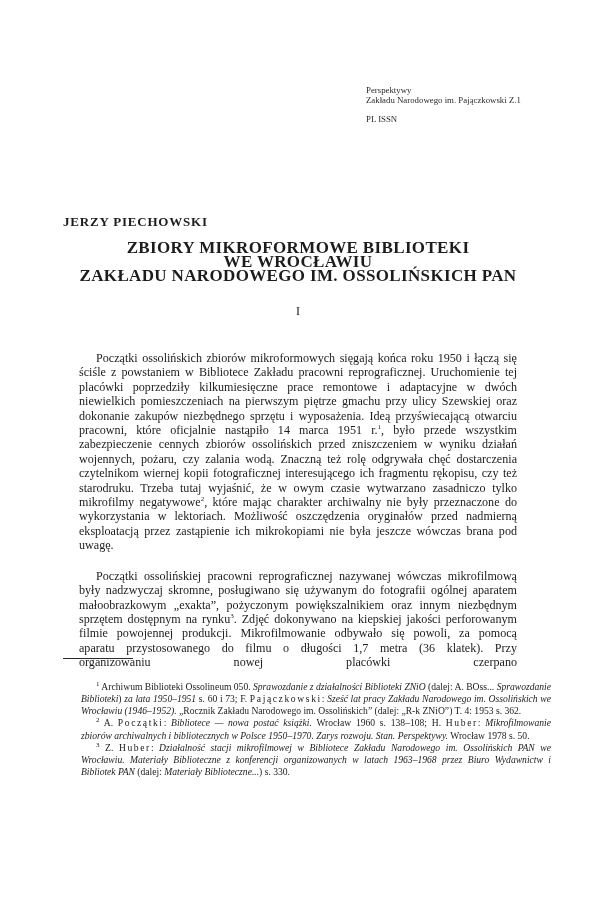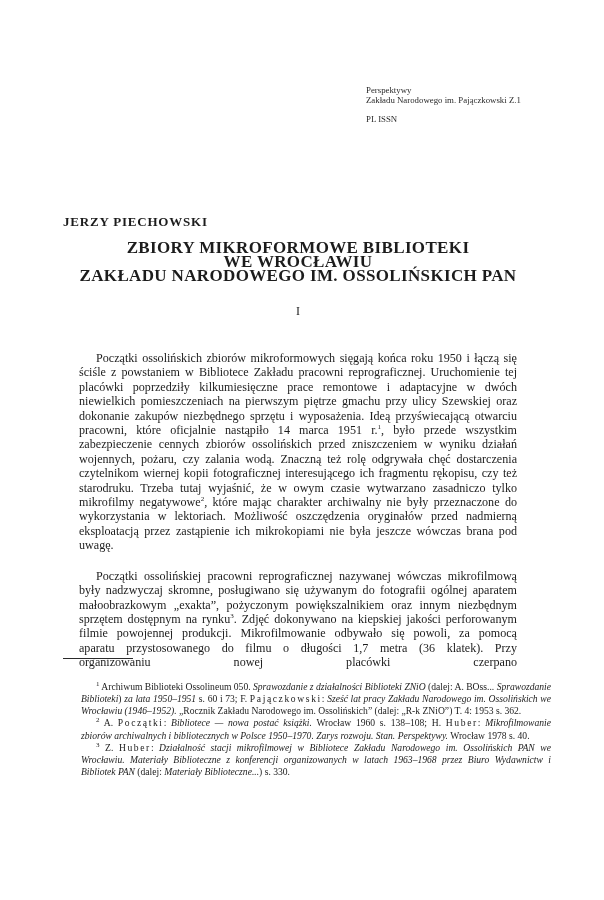--- a/index.html
+++ b/index.html
@@ -124,17 +124,17 @@
 
   <div class="body-text">
     <p><span>Początki ossolińskich zbiorów mikroformowych sięgają końca roku 1950 i łączą się ściśle z powstaniem w Bibliotece Zakładu pracowni reprograficznej. Uruchomienie tej placówki poprzedziły kilkumiesięczne prace remontowe i adaptacyjne w dwóch niewielkich pomieszczeniach na pierwszym piętrze gmachu przy ulicy Szewskiej oraz dokonanie zakupów niezbędnego sprzętu i wyposażenia. Ideą przyświecającą otwarciu pracowni, które oficjalnie nastąpiło 14 marca 1951 r.</span><sup>1</sup><span>, było przede wszystkim zabezpieczenie cennych zbiorów ossolińskich przed zniszczeniem w wyniku działań wojennych, pożaru, czy zalania wodą. Znaczną też rolę odgrywała chęć dostarczenia czytelnikom wiernej kopii fotograficznej interesującego ich fragmentu rękopisu, czy też starodruku. Trzeba tutaj wyjaśnić, że w owym czasie wytwarzano zasadniczo tylko mikrofilmy negatywowe</span><sup>2</sup><span>, które mając charakter archiwalny nie były przeznaczone do wykorzystania w lektoriach. Możliwość oszczędzenia oryginałów przed nadmierną eksploatacją przez zastąpienie ich mikrokopiami nie była jeszcze wówczas brana pod uwagę.</span></p>
     <p class="justify-last"><span>Początki ossolińskiej pracowni reprograficznej nazywanej wówczas mikrofilmową były nadzwyczaj skromne, posługiwano się używanym do fotografii ogólnej aparatem małoobrazkowym „exakta”, pożyczonym powiększalnikiem oraz innym niezbędnym sprzętem dostępnym na rynku</span><sup>3</sup><span>. Zdjęć dokonywano na kiepskiej jakości perforowanym filmie powojennej produkcji. Mikrofilmowanie odbywało się powoli, za pomocą aparatu przystosowanego do filmu o długości 1,7 metra (36 klatek). Przy organizowaniu nowej placówki czerpano</span></p>
   </div>
 
   <hr class="fn-rule">
 
   <div class="footnotes">
     <p><sup>1</sup><span> Archiwum Biblioteki Ossolineum 050. </span><span class="it">Sprawozdanie z działalności Biblioteki ZNiO</span><span> (dalej: A. BOss... </span><span class="it">Sprawozdanie Biblioteki</span><span>) </span><span class="it">za lata 1950–1951</span><span> s. 60 i 73; F. </span><span class="ls">Pajączkowski</span><span>: </span><span class="it">Sześć lat pracy Zakładu Narodowego im. Ossolińskich we Wrocławiu (1946–1952).</span><span> „Rocznik Zakładu Narodowego im. Ossolińskich” (dalej: „R-k ZNiO”) T. 4: 1953 s. 362.</span></p>
-    <p><sup>2</sup><span> A. </span><span class="ls">Początki</span><span>: </span><span class="it">Bibliotece — nowa postać książki.</span><span> Wrocław 1960 s. 138–108; H. </span><span class="ls">Huber</span><span>: </span><span class="it">Mikrofilmowanie zbiorów archiwalnych i bibliotecznych w Polsce 1950–1970. Zarys rozwoju. Stan. Perspektywy.</span><span> Wrocław 1978 s. 40.</span></p>
+    <p><sup>2</sup><span> A. </span><span class="ls">Początki</span><span>: </span><span class="it">Bibliotece — nowa postać książki.</span><span> Wrocław 1960 s. 138–108; H. </span><span class="ls">Huber</span><span>: </span><span class="it">Mikrofilmowanie zbiorów archiwalnych i bibliotecznych w Polsce 1950–1970. Zarys rozwoju. Stan. Perspektywy.</span><span> Wrocław 1978 s. 50.</span></p>
     <p><sup>3</sup><span> Z. </span><span class="ls">Huber</span><span>: </span><span class="it">Działalność stacji mikrofilmowej w Bibliotece Zakładu Narodowego im. Ossolińskich PAN we Wrocławiu. Materiały Biblioteczne z konferencji organizowanych w latach 1963–1968 przez Biuro Wydawnictw i Bibliotek PAN</span><span> (dalej: </span><span class="it">Materiały Biblioteczne...</span><span>) s. 330.</span></p>
   </div>
 
 </div>
 
 </body></html>

